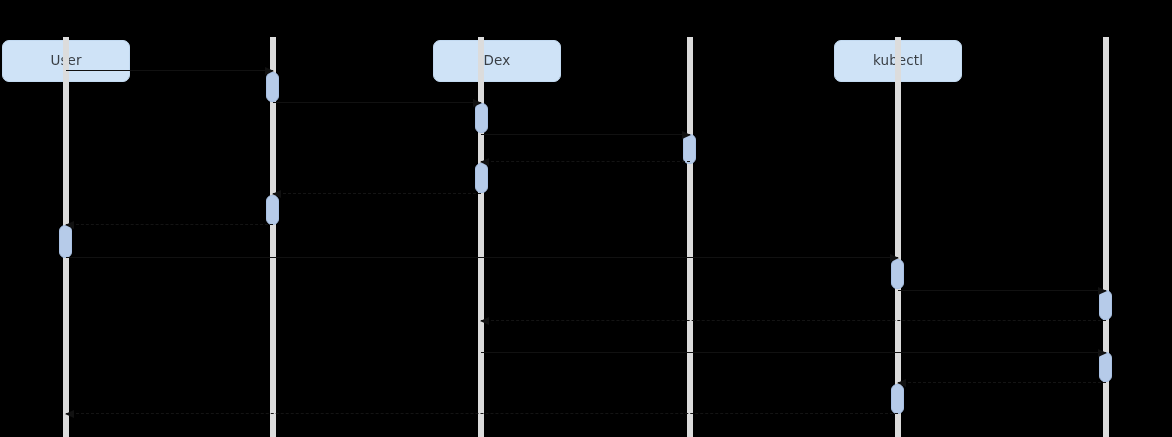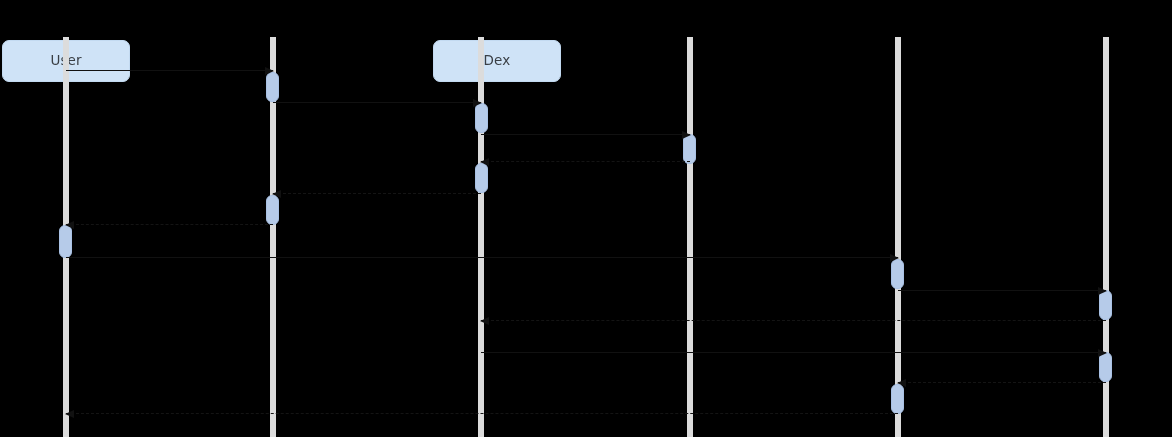--- a/index.html
+++ b/index.html
@@ -99,20 +99,23 @@
 
 <div id="diagram">
 
   
   <div class="participant" style="left:2px; width:128px;">
     <span class="plabel">User</span>
   </div>
   <div class="participant" style="left:433px; width:128px;align-items:center;">
     <span class="plabel">Dex</span>
   </div>
+  <div class="participant" style="left:834px; width:128px;">
+    <span class="plabel">kubectl</span>
+  </div>
 
   
   <div class="lifeline" style="left:63px;"></div>
   <div class="lifeline" style="left:270px;"></div>
   <div class="lifeline" style="left:478px;"></div>
   <div class="lifeline" style="left:687px;"></div>
   <div class="lifeline" style="left:895px;"></div>
   <div class="lifeline" style="left:1103px;"></div>
 
   

